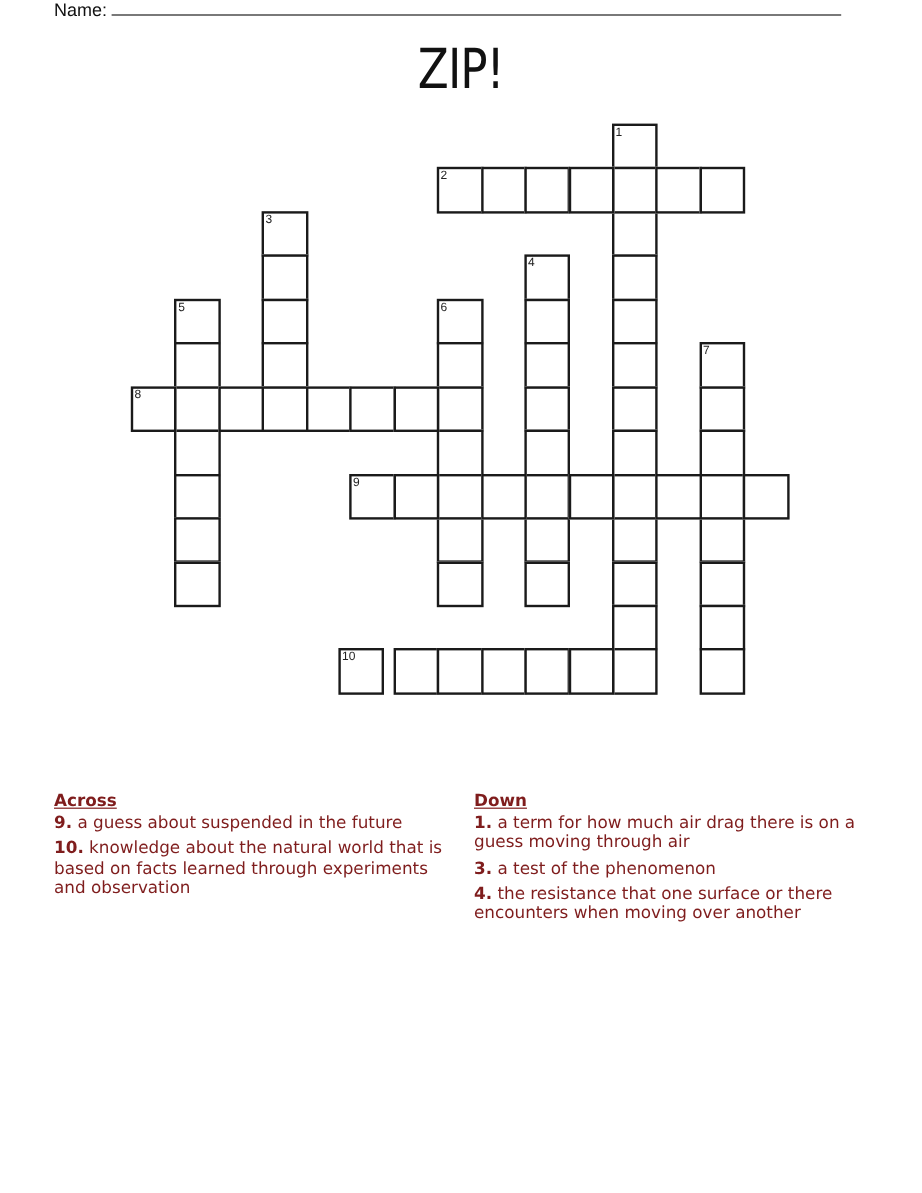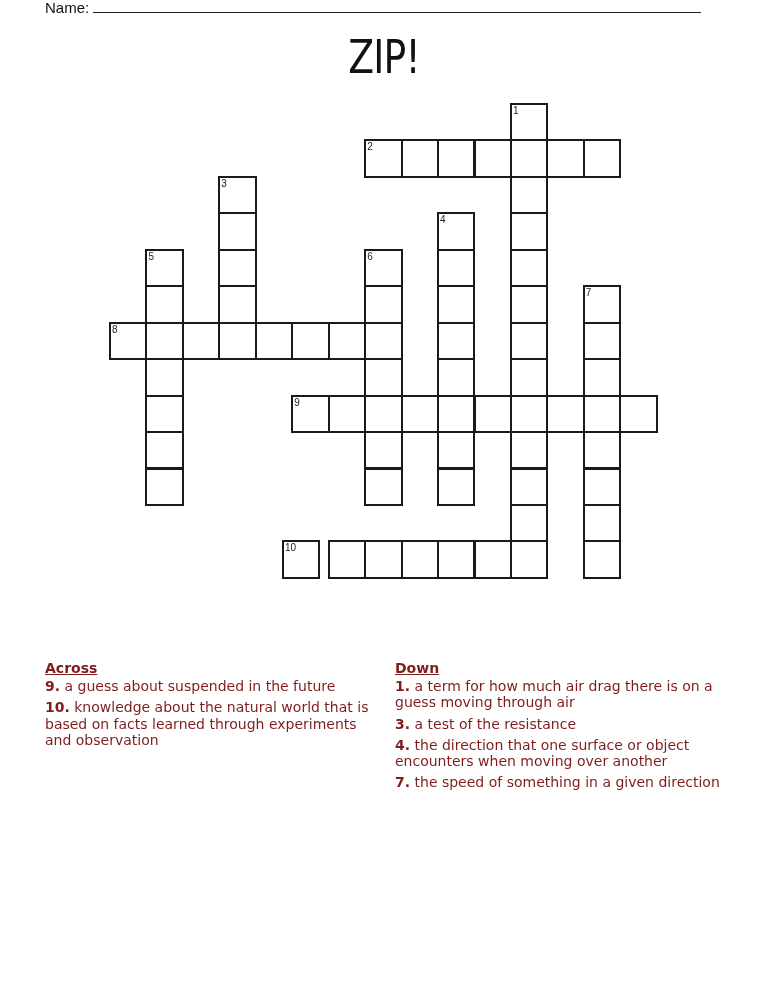--- a/index.html
+++ b/index.html
@@ -139,16 +139,15 @@
 
 <div class="clues across">
   <h3>Across</h3>
   <div class="clue"><b>9.</b> <span>a guess about suspended in the future</span></div>
   <div class="clue"><b>10.</b> <span>knowledge about the natural world that is based on facts learned through experiments and observation</span></div>
 </div>
 
 <div class="clues down">
   <h3>Down</h3>
   <div class="clue"><b>1.</b> <span>a term for how much air drag there is on a guess moving through air</span></div>
-  <div class="clue"><b>3.</b> <span>a test of the resistance</span></div>
-  <div class="clue"><b>4.</b> <span>the direction that one surface or object encounters when moving over another</span></div>
-  <div class="clue"><b>7.</b> <span>the speed of something in a given direction</span></div>
+  <div class="clue"><b>3.</b> <span>a test of the phenomenon</span></div>
+  <div class="clue"><b>4.</b> <span>the resistance that one surface or there encounters when moving over another</span></div>
 </div>
 
 </body></html>

